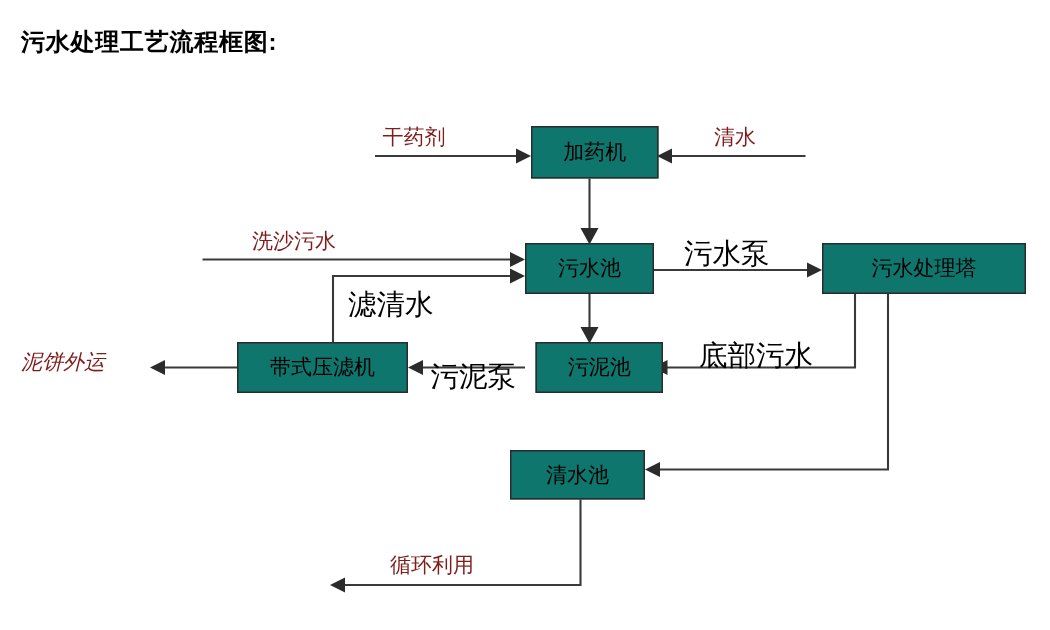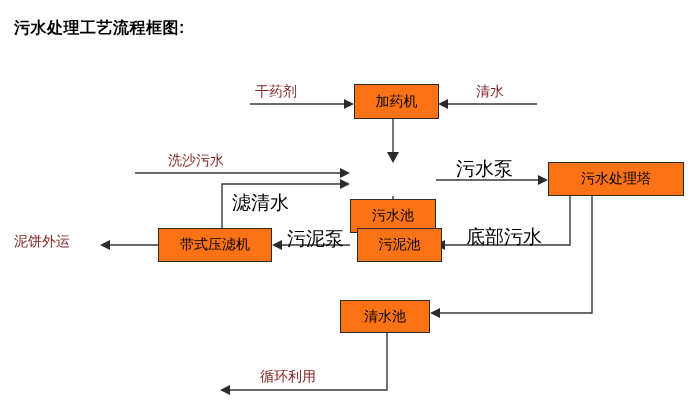--- a/index.html
+++ b/index.html
@@ -25,21 +25,21 @@
     font-size: 16px;
     font-weight: bold;
     color: #000000;
     letter-spacing: 0.5px;
     white-space: nowrap;
   }
   .node {
     position: absolute;
     box-sizing: border-box;
     border: 1.4px solid #2b2b2b;
-    background: #f97316;
+    background: #0f766e;
     color: #000000;
     font-size: 14px;
     display: flex;
     align-items: center;
     justify-content: center;
     white-space: nowrap;
     z-index: 3;
   }
   .edge-label {
     position: absolute;
@@ -114,41 +114,41 @@
 
     <polyline points="592,196 592,313 436,313"></polyline>
     <polygon class="arrowhead" points="430,313 440,308 440,318"></polygon>
 
     <polyline points="387,333 387,390 226,390"></polyline>
     <polygon class="arrowhead" points="220,390 230,385 230,395"></polygon>
   </svg>
 
   <div class="node" style="left:354px; top:84px; width:85px; height:35px;">加药机</div>
 
-  <div class="node" style="left:350px; top:162px; width:86px; height:34px;margin-top:37px;">污水池</div>
+  <div class="node" style="left:350px; top:162px; width:86px; height:34px;">污水池</div>
 
   <div class="node" style="left:158px; top:228px; width:114px; height:34px;">带式压滤机</div>
 
   <div class="node" style="left:548px; top:162px; width:136px; height:34px;">污水处理塔</div>
 
   <div class="node" style="left:357px; top:228px; width:85px; height:34px;">污泥池</div>
 
   <div class="node" style="left:340px; top:300px; width:90px; height:33px;">清水池</div>
 
   <div class="io-label" style="left:255px; top:83px;">干药剂</div>
 
   <div class="io-label" style="left:476px; top:83px;">清水</div>
 
   <div class="io-label" style="left:168px; top:152px;">洗沙污水</div>
 
-  <div class="io-label" style="left:14px; top:233px;">泥饼外运</div>
+  <div class="io-label" style="left:14px; top:233px;font-style:italic;">泥饼外运</div>
 
   <div class="io-label" style="left:260px; top:368px;">循环利用</div>
 
   <div class="edge-label" style="left:232px; top:190px;">滤清水</div>
 
   <div class="edge-label" style="left:456px; top:156px;">污水泵</div>
 
-  <div class="edge-label" style="left:287px; top:226px;">污泥泵</div>
+  <div class="edge-label" style="left:287px; top:238px;">污泥泵</div>
 
   <div class="edge-label" style="left:466px; top:224px;">底部污水</div>
 
 </div>
 
 </body></html>

